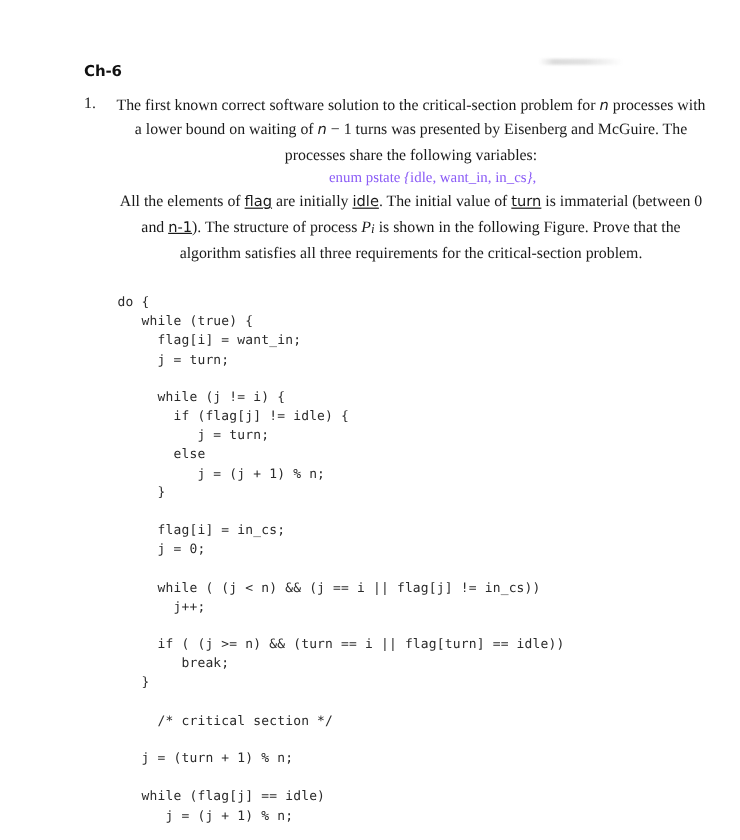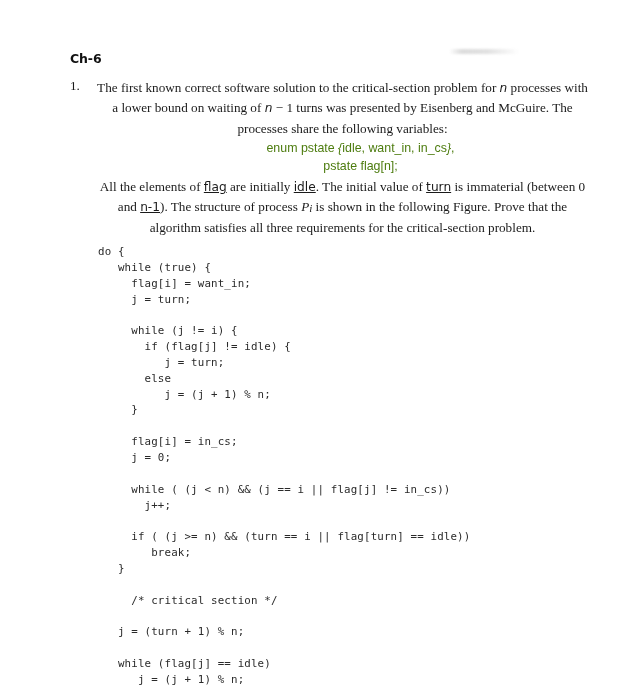--- a/index.html
+++ b/index.html
@@ -91,24 +91,24 @@
   }
   .sub-i {
     font-style: italic;
     font-size: 11px;
     vertical-align: -1px;
   }
 
   
   .var-block {
     margin: 1px 0 1px 36px;
-    font-family: Liberation Sans, sans-serif;
+    font-family: Liberation Serif, serif;
     font-size: 12.4px;
     line-height: 18.2px;
-    color: #4d7c0f;
+    color: #8b5cf6;
   }
   .var-line { white-space: pre; }
   .brace-ital {
     font-style: italic;
     display: inline-block;
   }
 
   
   .code-listing {
     position: absolute;
@@ -140,21 +140,20 @@
 
   <div class="problem">
     <div class="problem-number">1.</div>
 
     <div class="problem-body">
 
       <p><span>The first known correct software solution to the critical-section problem for </span><span class="sans-ital">n</span><span> processes with a lower bound on waiting of </span><span class="sans-ital">n</span><span> − 1 turns was presented by Eisenberg and McGuire. The processes share the following variables:</span></p>
 
       <div class="var-block">
         <div class="var-line"><span>enum pstate </span><span class="brace-ital">{</span><span>idle, want_in, in_cs</span><span class="brace-ital">}</span><span>,</span></div>
-        <div class="var-line">pstate flag[n];</div>
       </div>
 
       <p><span>All the elements of </span><span class="sans">flag</span><span> are initially </span><span class="sans">idle</span><span>. The initial value of </span><span class="sans">turn</span><span> is immaterial (between 0 and </span><span class="sans">n-1</span><span>). The structure of process </span><span class="ser-ital">P</span><span class="sub-i">i</span><span> is shown in the following Figure. Prove that the algorithm satisfies all three requirements for the critical-section problem.</span></p>
 
     </div>
   </div>
 
   <div class="code-listing"><div class="code-line">do {</div><div class="code-line">   while (true) {</div><div class="code-line">     flag[i] = want_in;</div><div class="code-line">     j = turn;</div><div class="code-line blank">&nbsp;</div><div class="code-line">     while (j != i) {</div><div class="code-line">       if (flag[j] != idle) {</div><div class="code-line">          j = turn;</div><div class="code-line">       else</div><div class="code-line">          j = (j + 1) % n;</div><div class="code-line">     }</div><div class="code-line blank">&nbsp;</div><div class="code-line">     flag[i] = in_cs;</div><div class="code-line">     j = 0;</div><div class="code-line blank">&nbsp;</div><div class="code-line">     while ( (j &lt; n) &amp;&amp; (j == i || flag[j] != in_cs))</div><div class="code-line">       j++;</div><div class="code-line blank">&nbsp;</div><div class="code-line">     if ( (j &gt;= n) &amp;&amp; (turn == i || flag[turn] == idle))</div><div class="code-line">        break;</div><div class="code-line">   }</div><div class="code-line blank">&nbsp;</div><div class="code-line">     /* critical section */</div><div class="code-line blank">&nbsp;</div><div class="code-line">   j = (turn + 1) % n;</div><div class="code-line blank">&nbsp;</div><div class="code-line">   while (flag[j] == idle)</div><div class="code-line">      j = (j + 1) % n;</div><div class="code-line blank">&nbsp;</div><div class="code-line">   turn = j;</div><div class="code-line">   flag[i] = idle;</div><div class="code-line blank">&nbsp;</div></div>
 
 </div>

